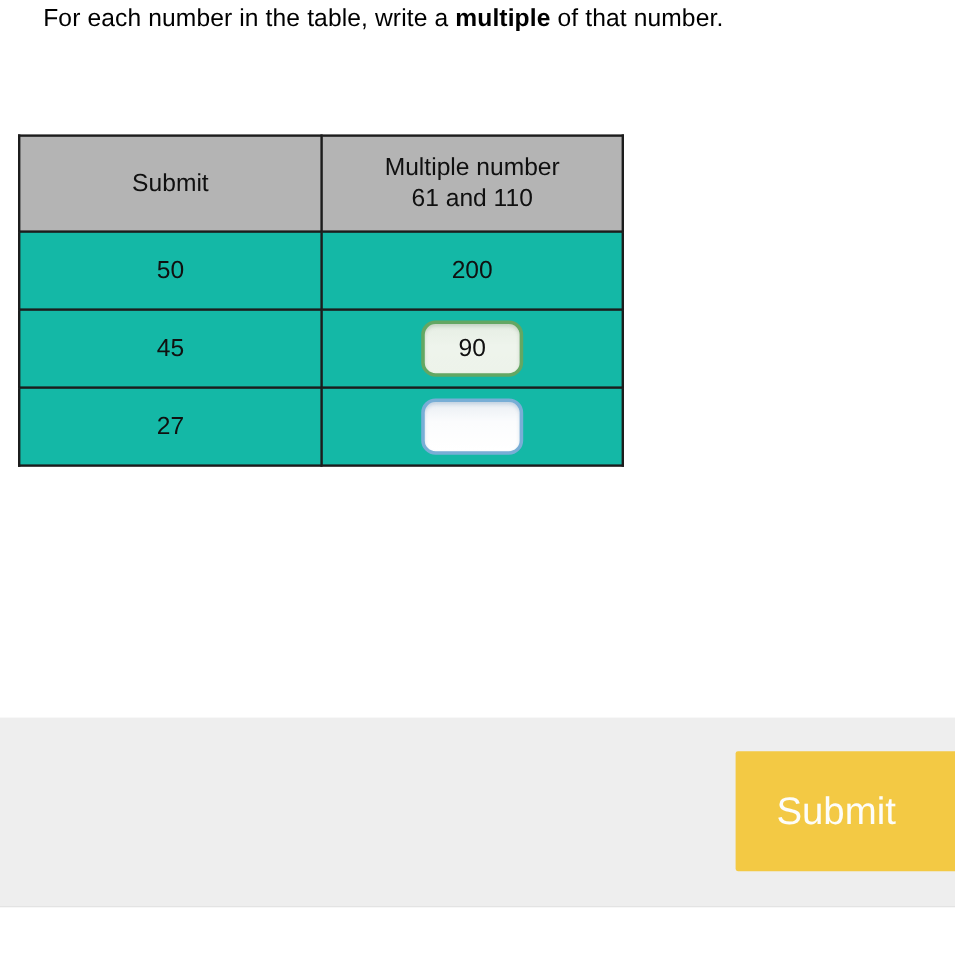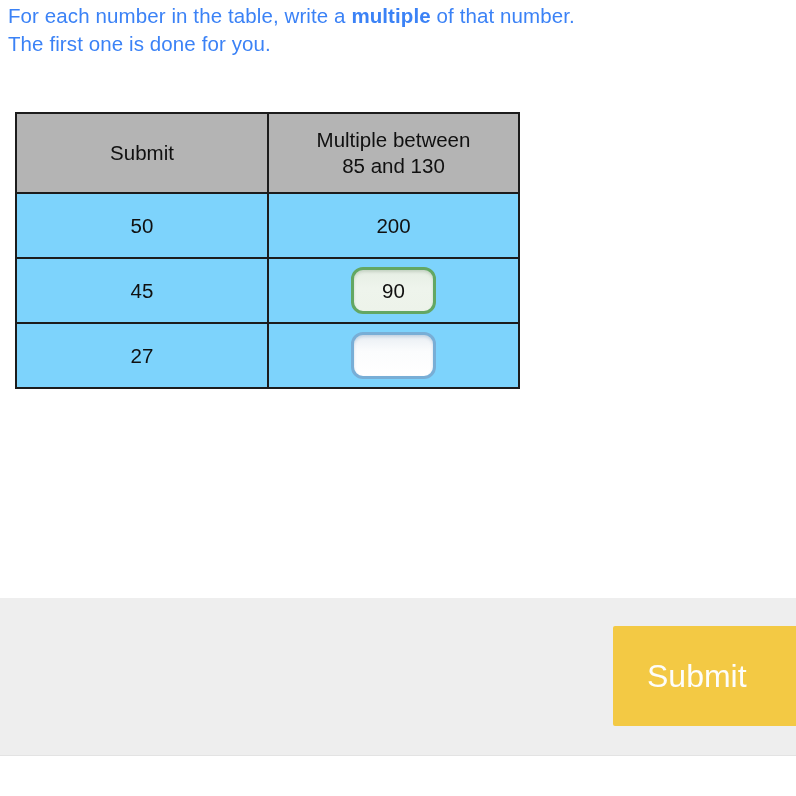--- a/index.html
+++ b/index.html
@@ -20,23 +20,24 @@
   
   #question-area {
     position: absolute;
     left: 8px;
     top: 2px;
     width: 780px;
   }
   .prompt-line {
     font-size: 20.5px;
     line-height: 28px;
-    color: #3b82f6;
+    color: #000000;
     white-space: pre;
     letter-spacing: 0.1px;
+    margin-left: 28px;
   }
   .prompt-line b {
     font-weight: bold;
   }
 
   
   #answer-table {
     position: absolute;
     left: 15px;
     top: 112px;
@@ -58,21 +59,21 @@
   thead th {
     background: #b4b4b4;
     height: 78px;
     font-size: 20.5px;
     line-height: 26px;
   }
   .th-inner { display: block; padding: 0 6px; }
 
   tbody td {
     height: 63px;
-    background: #7dd3fc;
+    background: #14b8a6;
     font-size: 20.5px;
   }
   .cell-value { display: block; }
 
   
   .answer-box {
     display: inline-block;
     box-sizing: border-box;
     width: 85px;
     height: 47px;
@@ -125,32 +126,31 @@
     cursor: pointer;
     white-space: nowrap;
     overflow: hidden;
   }
 </style>
 </head>
 <body>
 
 <div id="question-area">
   <div class="prompt-line"><span>For each number in the table, write a </span><b>multiple</b><span> of that number.</span></div>
-  <div class="prompt-line">The first one is done for you.</div>
 </div>
 
 <table id="answer-table">
   <thead>
     <tr>
       <th class="col-number">
         <span class="th-inner">Submit</span>
       </th>
       <th class="col-multiple">
-        <span class="th-inner">Multiple between</span>
-        <span class="th-inner">85 and 130</span>
+        <span class="th-inner">Multiple number</span>
+        <span class="th-inner">61 and 110</span>
       </th>
     </tr>
   </thead>
   <tbody>
 
     <tr>
       <td class="col-number">
         <span class="cell-value">50</span>
       </td>
       <td class="col-multiple">

